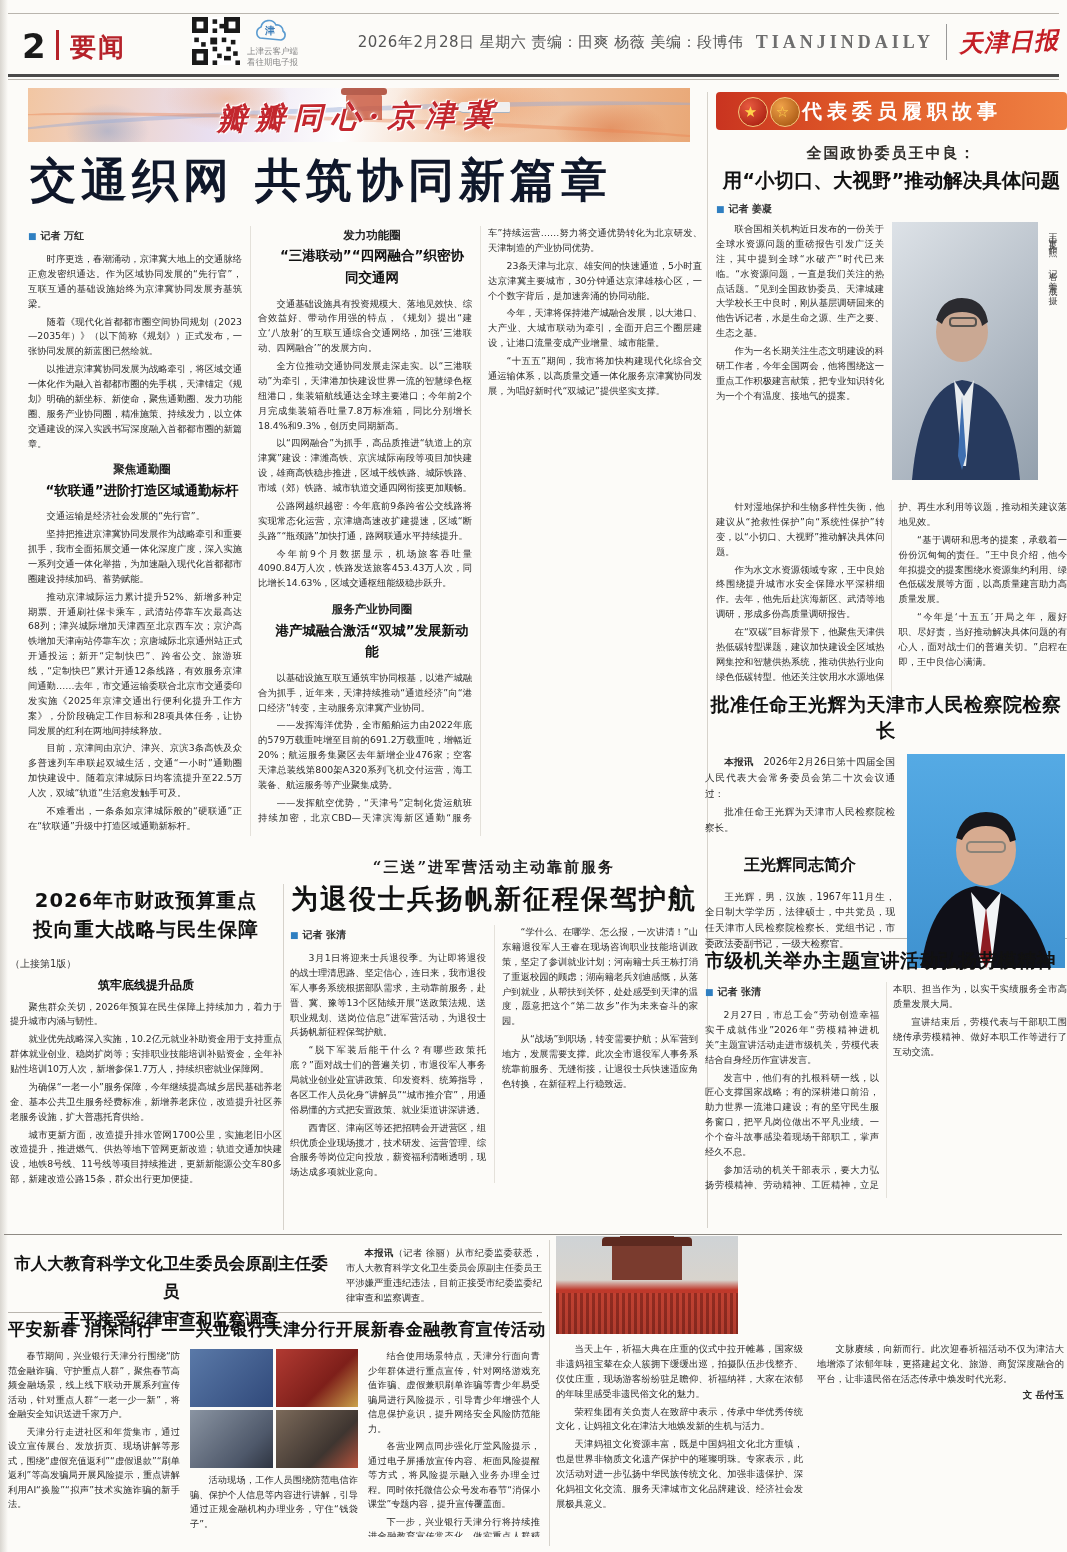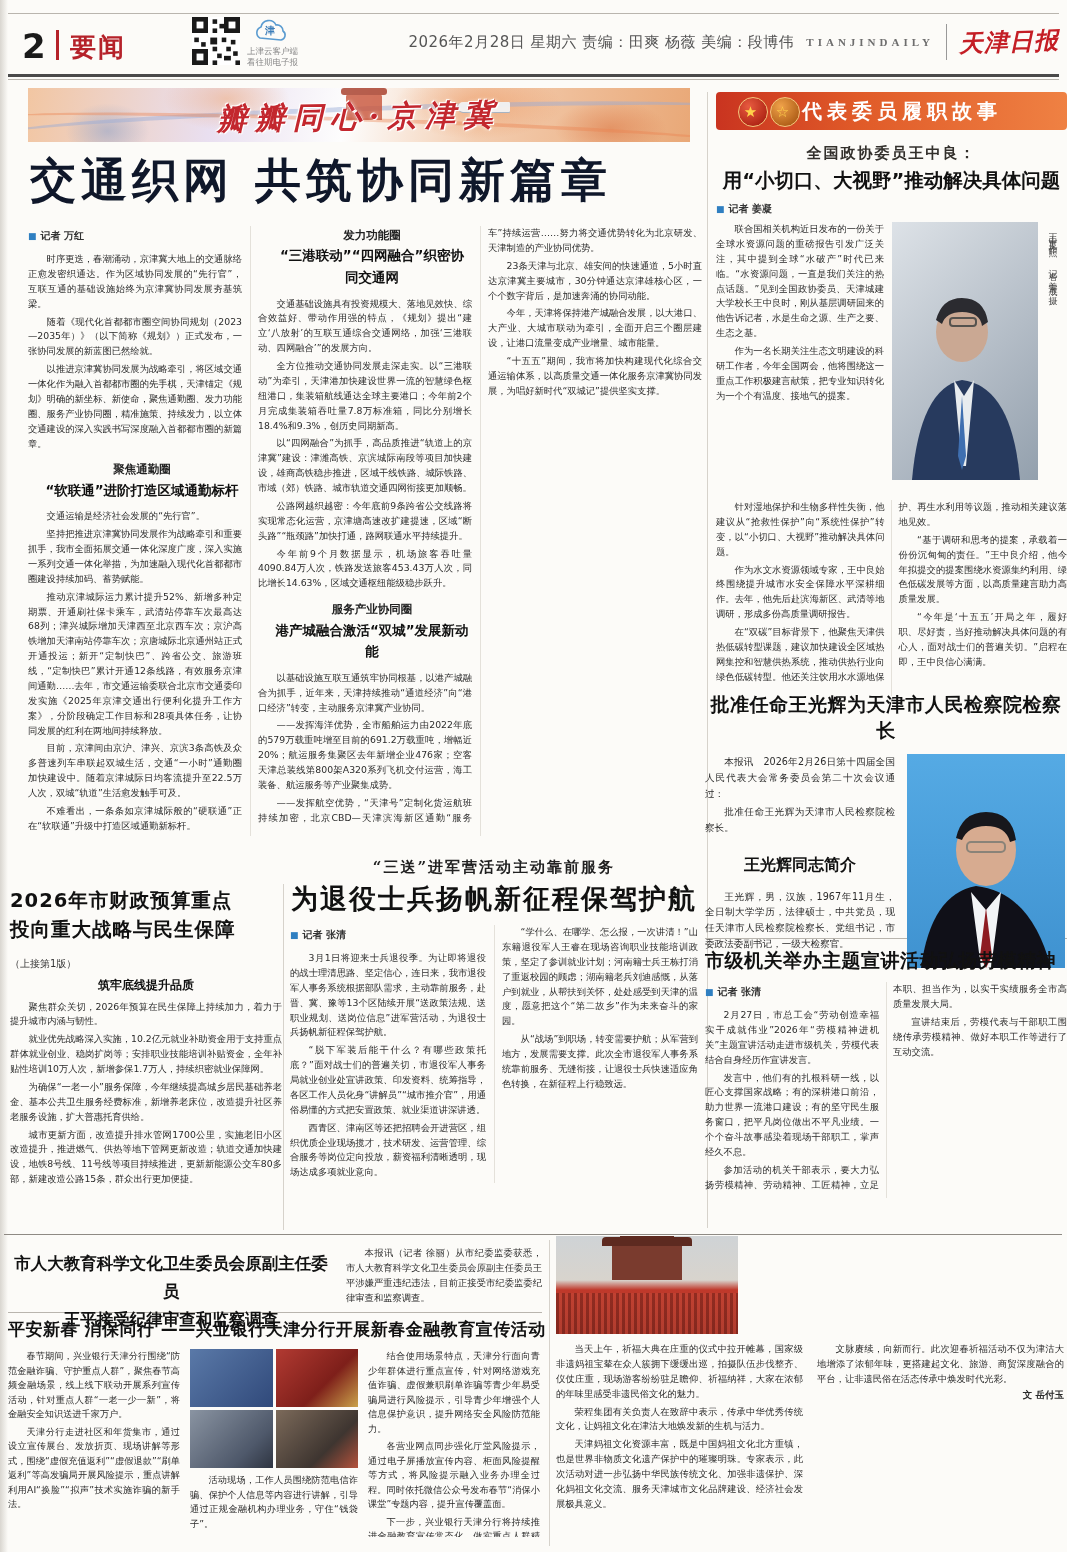--- a/index.html
+++ b/index.html
@@ -15,21 +15,21 @@
   .thickline{position:absolute;background:#4a4a4a;height:3px;}
   .vrule{position:absolute;width:1px;background:#d6d2cb;}
   #pageno{position:absolute;left:22px;top:26px;font-size:34px;font-weight:bold;color:#1a1a1a;}
   #secbar{position:absolute;left:56px;top:30px;width:3px;height:30px;background:#b5222a;}
   #seclabel{position:absolute;left:70px;top:30px;font-size:26px;font-weight:bold;color:#b5222a;letter-spacing:2px;}
   .qr{position:absolute;left:192px;top:17px;width:48px;height:48px;}
   .cloudlogo{position:absolute;left:250px;top:18px;width:40px;height:26px;}
   .qrcap{position:absolute;left:247px;top:46px;font-size:8.5px;color:#888;line-height:1.35;}
   .hdr-right{position:absolute;right:8px;top:24px;display:flex;align-items:center;gap:12px;}
   .dateline{font-size:15px;color:#555;letter-spacing:.5px;}
-  .mast-en{font-size:11px;font-weight:bold;color:#6e6e6e;letter-spacing:4px;font-family:"Liberation Serif",serif;}
+  .mast-en{font-size:18px;font-weight:bold;color:#6e6e6e;letter-spacing:4px;font-family:"Liberation Serif",serif;}
   .mast-div{width:1px;height:36px;background:#999;}
   .mast-cn{font-size:24px;font-weight:bold;font-style:italic;color:#c41e25;
     font-family:"DejaVu Serif",serif;transform:rotate(-2deg);letter-spacing:1px;}
   
   #banner{position:absolute;left:28px;top:88px;width:662px;height:54px;overflow:hidden;
     background:
       radial-gradient(60px 40px at 12% 80%,rgba(120,150,200,.45),rgba(120,150,200,0) 70%),
       radial-gradient(90px 46px at 30% 20%,rgba(240,170,120,.55),rgba(240,170,120,0) 70%),
       radial-gradient(120px 50px at 68% 30%,rgba(235,140,80,.5),rgba(235,140,80,0) 70%),
       radial-gradient(80px 40px at 88% 75%,rgba(220,120,70,.55),rgba(220,120,70,0) 70%),
@@ -76,31 +76,31 @@
     background:linear-gradient(135deg,#dde2e7,#aab4bf 70%,#93a0ad);}
   .cppcc-photo svg{position:absolute;left:0;bottom:0;}
   .vcap{writing-mode:vertical-rl;font-size:9px;color:#444;letter-spacing:3px;height:250px;margin-top:4px;flex:none;}
   #cppcc-more{margin-top:6px;height:196px;overflow:hidden;column-count:2;column-gap:14px;
     column-fill:auto;column-rule:1px solid #e4e1da;font-size:9.3px;line-height:1.6;text-align:justify;color:#2b2b2b;}
   
   #proc{position:absolute;left:705px;top:692px;width:362px;}
   .proc-headline{font-size:19px;font-weight:900;color:#111;text-align:center;letter-spacing:.5px;margin-bottom:10px;}
   .proc-row{display:flex;gap:12px;}
   .proc-text{width:190px;flex:none;font-size:9.6px;line-height:1.65;text-align:justify;color:#2b2b2b;}
-  .lead-tag{font-weight:normal;margin-top:32px;}
+  .lead-tag{font-weight:bold;margin-top:32px;}
   .profile-title{text-align:center;font-size:16px;font-weight:bold;color:#111;margin:16px 0 10px;}
   .proc-photo{width:158px;height:214px;flex:none;position:relative;overflow:hidden;background:linear-gradient(180deg,#55aae4,#3f92d0);}
   
   #laomo{position:absolute;left:705px;top:948px;width:362px;}
   .laomo-headline{font-size:19px;font-weight:900;color:#111;text-align:left;letter-spacing:.5px;margin-bottom:8px;}
   #laomo-body{height:216px;overflow:hidden;column-count:2;column-gap:14px;column-fill:auto;
     column-rule:1px solid #e4e1da;font-size:9.3px;line-height:1.6;text-align:justify;color:#2b2b2b;}
   
   #budget{position:absolute;left:10px;top:886px;width:272px;}
-  .budget-headline{font-size:19.5px;font-weight:900;color:#111;line-height:1.5;letter-spacing:1px;}
+  .budget-headline{font-size:19.5px;font-weight:900;color:#111;text-align:center;line-height:1.5;letter-spacing:1px;}
   .cont-note{font-size:10px;color:#333;margin:12px 0 6px;}
   .mini-subhead{text-align:center;font-size:12px;font-weight:bold;color:#111;margin:4px 0 6px;}
   #budget-body{height:240px;overflow:hidden;font-size:9.3px;line-height:1.6;text-align:justify;color:#2b2b2b;}
   
   #vets{position:absolute;left:290px;top:858px;width:408px;}
   .vets-kicker{text-align:center;font-family:"DejaVu Serif",serif;font-weight:bold;font-size:15px;color:#222;letter-spacing:2px;}
   .vets-headline{text-align:center;font-size:27px;font-weight:900;color:#111;letter-spacing:2px;margin:4px 0 8px;}
   #vets-body{height:258px;overflow:hidden;column-count:2;column-gap:16px;column-fill:auto;
     column-rule:1px solid #e4e1da;font-size:9.3px;line-height:1.6;text-align:justify;color:#2b2b2b;}
   

